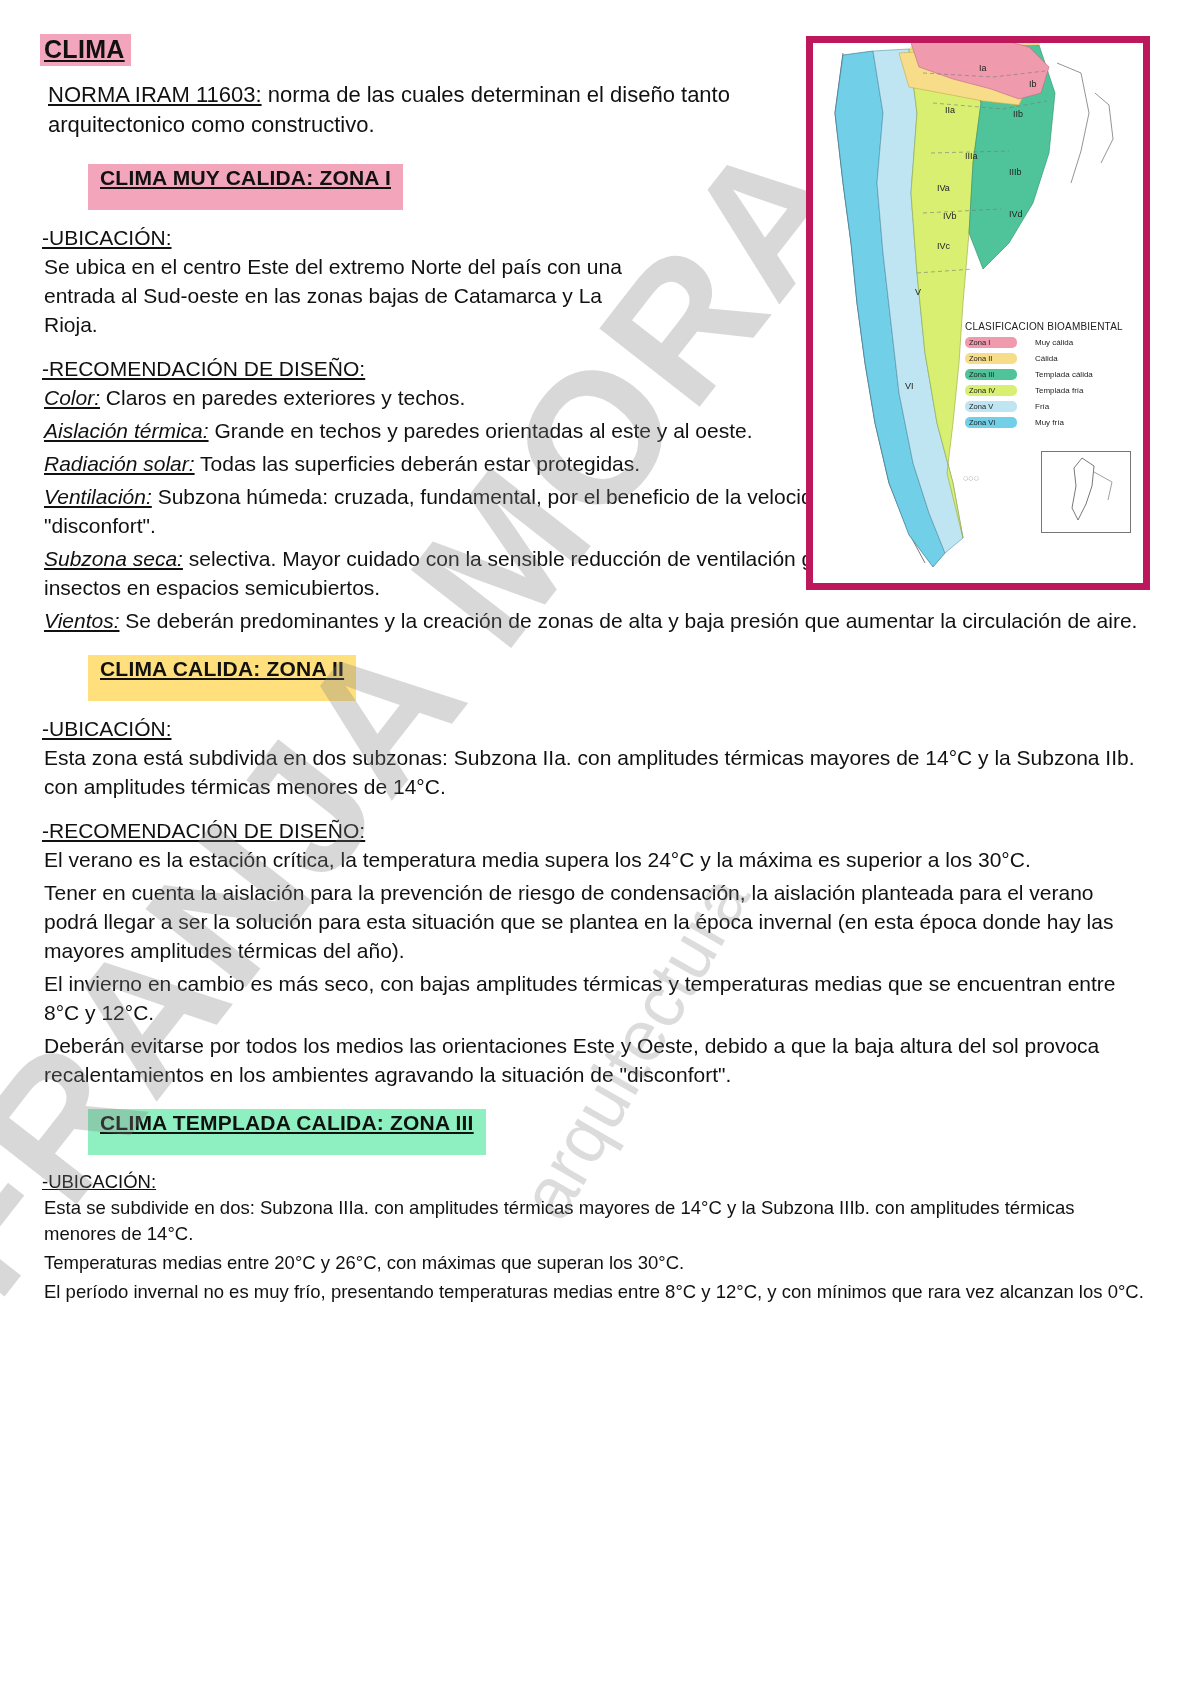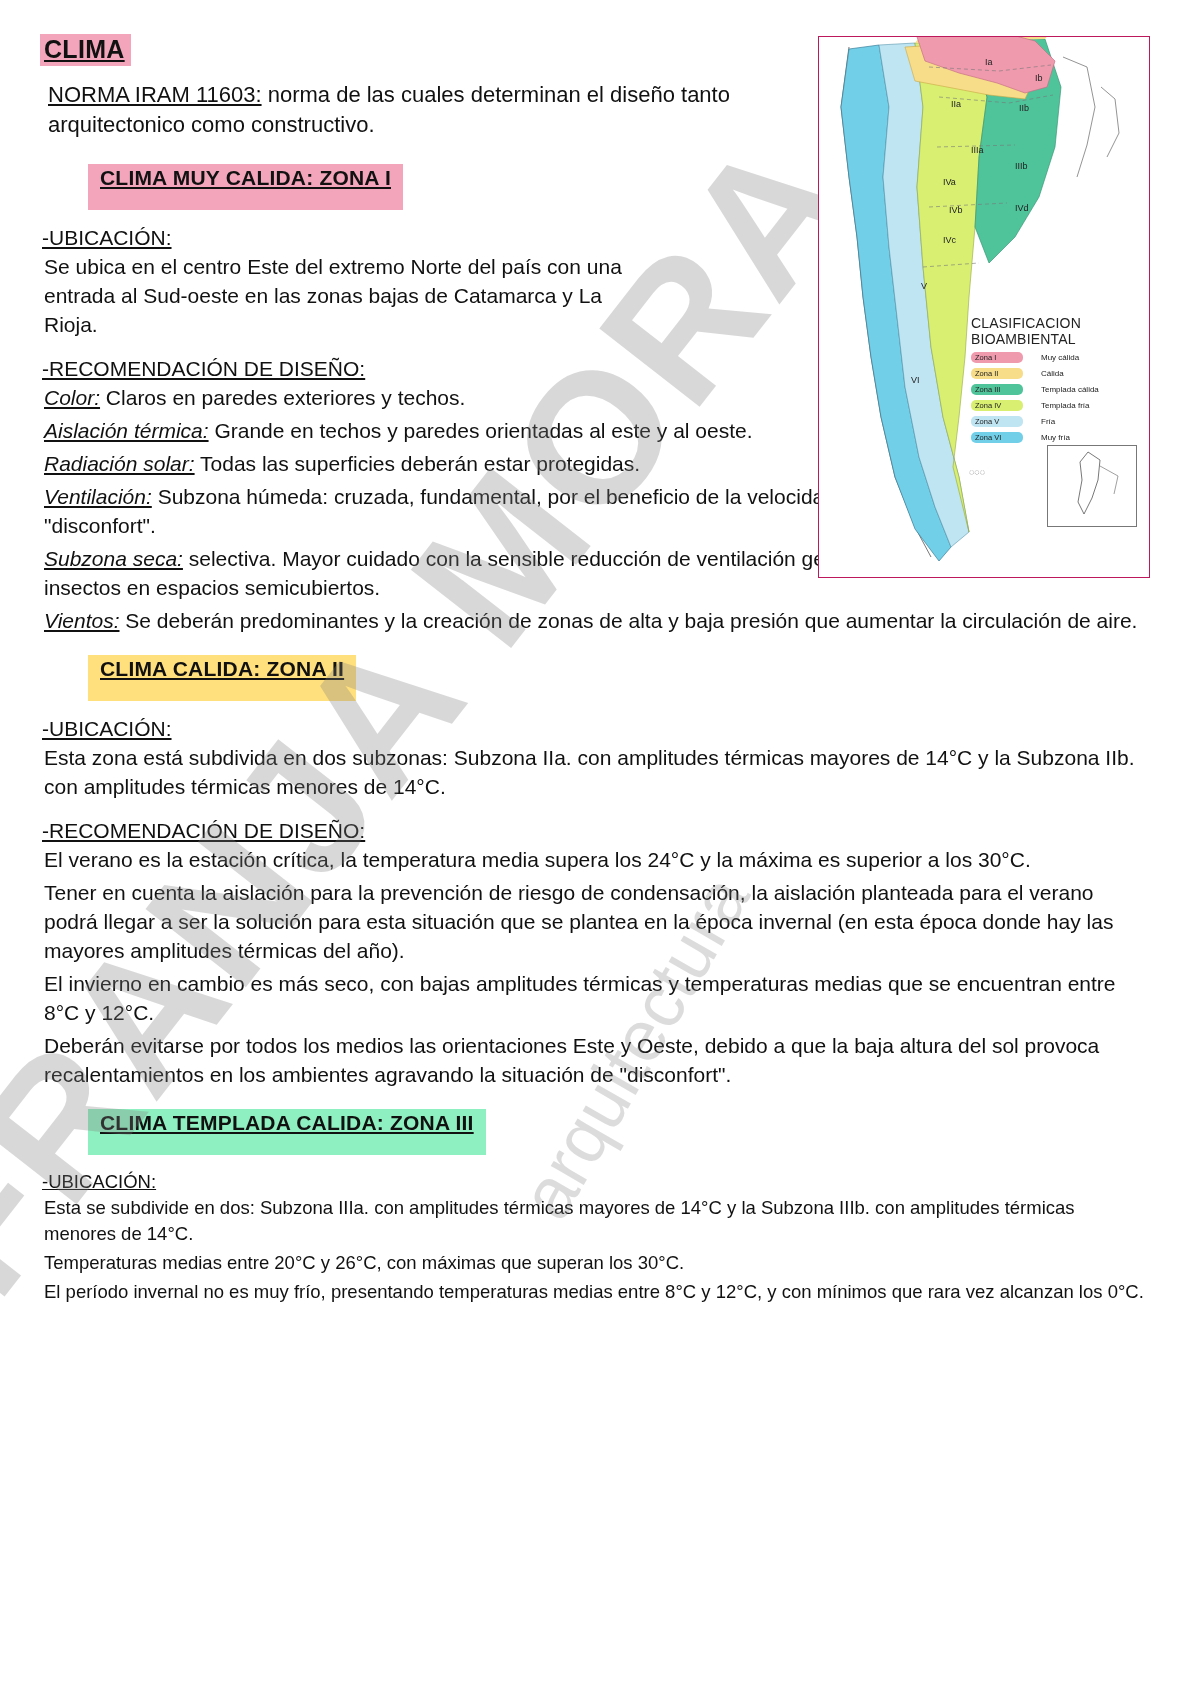--- a/index.html
+++ b/index.html
@@ -112,34 +112,34 @@
     margin: 6px 0 2px 2px;
   }
 
   
   .map-fig {
     position: absolute;
     right: 40px;
     top: 36px;
     width: 330px;
     height: 540px;
-    border: 1px solid #be185d;
+    border: 7px solid #be185d;
     background: #fff;
     overflow: hidden;
   }
   .map-fig svg { display: block; }
   .legend-box {
     position: absolute;
     left: 152px;
     top: 278px;
     width: 166px;
     font-size: 8px;
   }
   .legend-title {
-    font-size: 14px;
+    font-size: 10px;
     letter-spacing: .2px;
     margin-bottom: 3px;
     color: #222;
   }
   .legend-row {
     display: flex;
     align-items: center;
     height: 14px;
     margin-bottom: 2px;
   }

